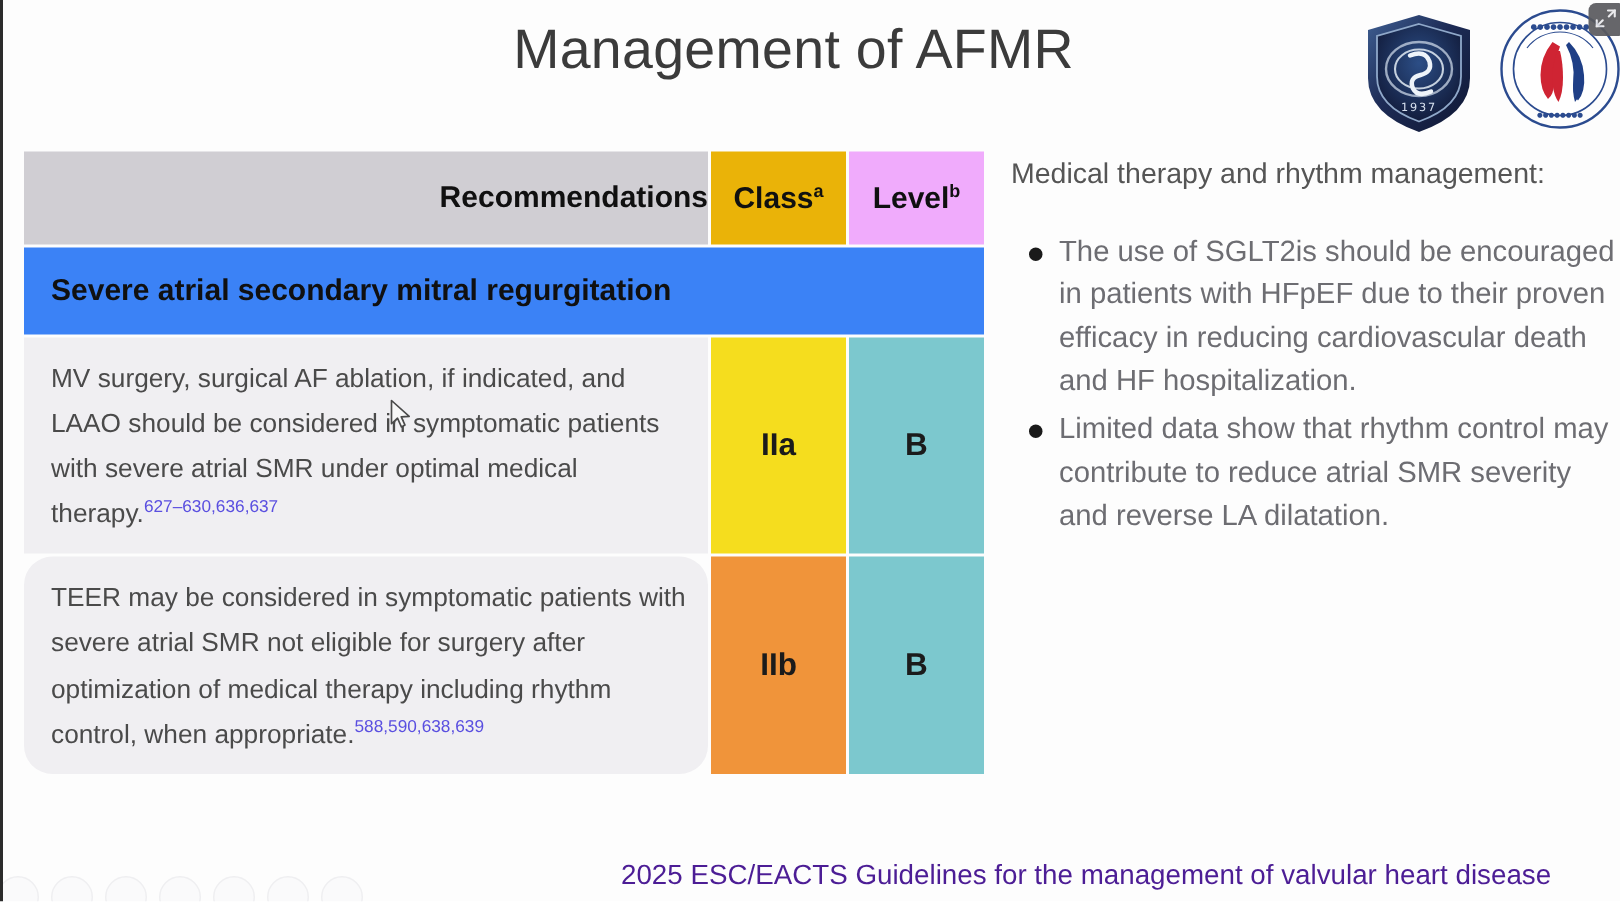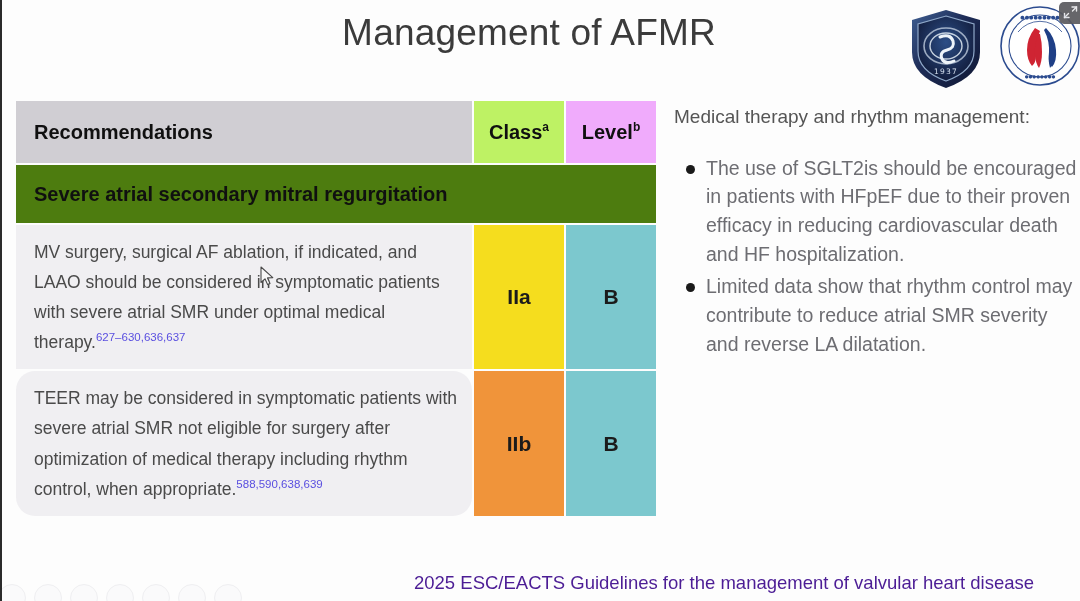--- a/index.html
+++ b/index.html
@@ -70,21 +70,21 @@
     vertical-align: middle;
   }
   .th-cell {
     background: #d0ced3;
     color: #101010;
     font-weight: bold;
     font-size: 20px;
     height: 62px;
     font-family: "Liberation Sans", sans-serif;
   }
-  .th-rec { text-align: left; padding-left: 18px !important; }
+  .th-rec { text-align: right; padding-left: 18px !important; }
   .th-center { text-align: center; }
   .th-center sup { font-size: 12px; vertical-align: super; }
 
   .subhead-cell {
     background: #d0ced3;
     color: #101010;
     font-weight: bold;
     font-size: 20px;
     height: 58px;
     text-align: left;
@@ -243,27 +243,27 @@
 
   <table id="rec-table">
     <colgroup>
       <col style="width:456px">
       <col style="width:90px">
       <col style="width:90px">
     </colgroup>
     <thead>
       <tr>
         <th class="th-cell th-rec" style="background: rgb(208, 206, 211);">Recommendations</th>
-        <th class="th-cell th-center" style="background: #bef264;"><span>Class</span><sup>a</sup></th>
+        <th class="th-cell th-center" style="background: #eab308;"><span>Class</span><sup>a</sup></th>
         <th class="th-cell th-center" style="background: #f0abfc;"><span>Level</span><sup>b</sup></th>
       </tr>
     </thead>
     <tbody>
       <tr>
-        <td class="subhead-cell" colspan="3" style="background: #4d7c0f;">Severe atrial secondary mitral regurgitation</td>
+        <td class="subhead-cell" colspan="3" style="background: #3b82f6;">Severe atrial secondary mitral regurgitation</td>
       </tr>
 
       <tr>
         <td class="rec-cell" style="background: rgb(240, 239, 242);"><span>MV surgery, surgical AF ablation, if indicated, and LAAO should be considered in symptomatic patients with severe atrial SMR under optimal medical therapy.</span><sup>627–630,636,637</sup></td>
         <td class="class-cell" id="class-cell-1" style="background: rgb(245, 221, 30);">IIa</td>
         <td class="level-cell" id="level-cell-1" style="background: rgb(124, 200, 206);">B</td>
       </tr>
 
       <tr>
         <td class="rec-cell" style="background: rgb(240, 239, 242); border-radius: 19px;"><span>TEER may be considered in symptomatic patients with severe atrial SMR not eligible for surgery after optimization of medical therapy including rhythm control, when appropriate.</span><sup>588,590,638,639</sup></td>

